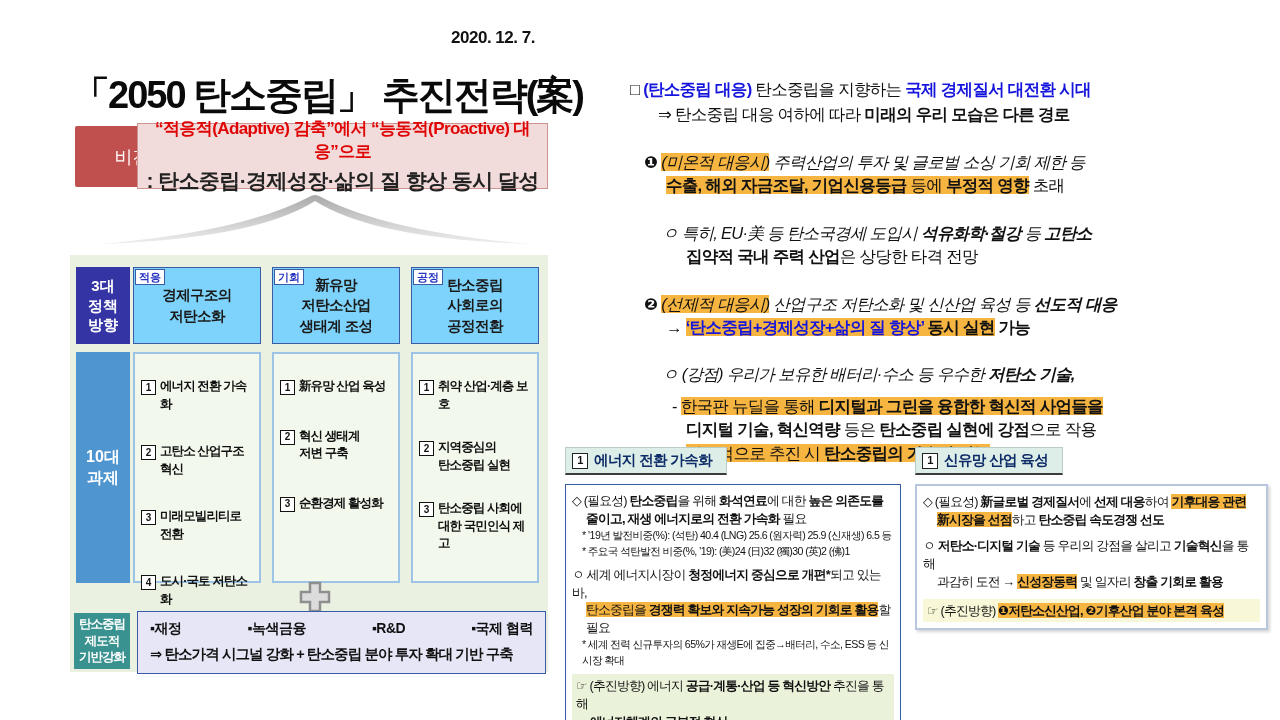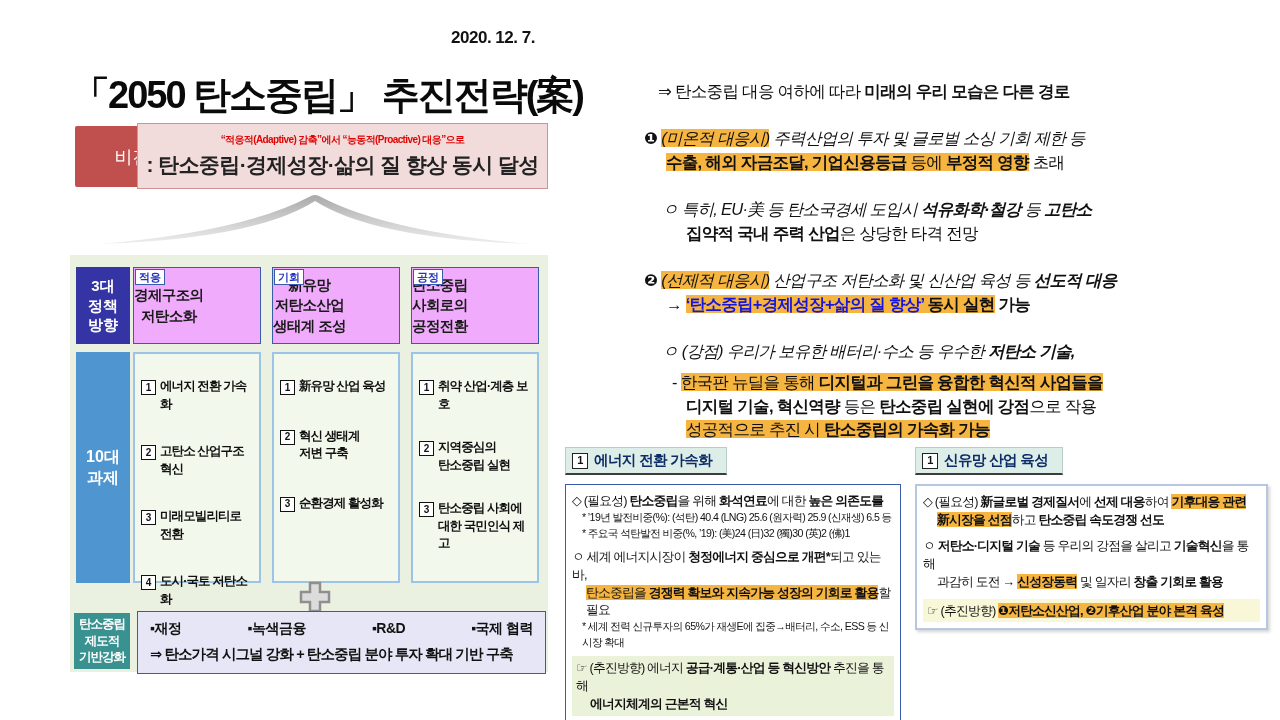--- a/index.html
+++ b/index.html
@@ -10,34 +10,34 @@
 
   
   .date{left:438px;top:28px;width:110px;text-align:center;font-size:17px;font-weight:700;letter-spacing:-0.5px;}
   .title{left:72px;top:42px;width:520px;font-size:38px;font-weight:800;letter-spacing:-2px;color:#0a0a0a;margin-top:28px;}
 
   
   .vlabel{left:75px;top:126px;width:53px;height:61px;background:#c0504d;color:#fff;
           display:flex;align-items:center;justify-content:center;font-size:18px;font-weight:400;border-radius:2px;padding-left:31px;}
   .vbox{left:137px;top:123px;width:409px;height:64px;background:#f2dcdb;border:1px solid #cf9492;
         display:flex;flex-direction:column;justify-content:center;text-align:center;}
-  .vline1{font-size:10px;font-weight:700;color:#e00505;letter-spacing:-0.6px;}
+  .vline1{font-size:17px;font-weight:700;color:#e00505;letter-spacing:-0.6px;}
   .vline2{font-size:21px;font-weight:700;color:#222;letter-spacing:-0.6px;margin-top:4px;}
 
   .chevron{left:100px;top:192px;}
   .badge31{left:243px;top:240px;width:148px;height:27px;background:#1f4e79;border:2px solid #dfe7ee;border-radius:5px;
            display:flex;align-items:center;justify-content:center;color:#fff;font-size:15px;font-weight:700;z-index:3;letter-spacing:-0.5px;}
 
   
   .container{left:70px;top:255px;width:478px;height:417px;background:#eaf1e0;z-index:1;}
 
   .plabel{left:76px;top:267px;width:54px;height:77px;background:#3434a4;color:#fff;z-index:2;
           display:flex;align-items:center;justify-content:center;text-align:center;font-size:15px;font-weight:700;line-height:1.3;}
-  .pbox{top:267px;width:128px;height:77px;background:#f0abfc;border:1.5px solid #3a5ba8;z-index:2;
-        display:flex;align-items:center;justify-content:flex-start;text-align:center;box-sizing:border-box;}
+  .pbox{top:267px;width:128px;height:77px;background:#7dd3fc;border:1.5px solid #3a5ba8;z-index:2;
+        display:flex;align-items:center;justify-content:center;text-align:center;box-sizing:border-box;}
   .pbox .tag{position:absolute;top:1px;left:1px;background:#fff;border:1.5px solid #3a5ba8;color:#2633c0;
              font-size:11px;font-weight:700;padding:0 3px;line-height:14px;}
   .ptitle{font-size:14.5px;font-weight:700;color:#1a1a1a;letter-spacing:-0.6px;line-height:1.42;}
 
   .tlabel{left:76px;top:352px;width:54px;height:231px;background:#4f95d0;color:#fff;z-index:2;
           display:flex;align-items:center;justify-content:center;text-align:center;font-size:16px;font-weight:700;line-height:1.3;}
   .tbox{top:352px;width:128px;height:231px;background:#f3f8ec;border:2px solid #9dc3e6;z-index:2;
         box-sizing:border-box;display:flex;flex-direction:column;padding:24px 4px 0 6px;}
   .gap1{gap:30px;} .gap2{gap:32px;} .gap3{gap:26px;}
   .task{display:flex;align-items:flex-start;}
@@ -195,20 +195,23 @@
       <span>▪재정</span>
       <span>▪녹색금융</span>
       <span>▪R&amp;D</span>
       <span>▪국제 협력</span>
     </div>
     <div class="frow2">⇒ 탄소가격 시그널 강화 + 탄소중립 분야 투자 확대 기반 구축</div>
   </div>
 
   <div class="abs rcol">
 
+    <div class="line">
+      <span class="b">□ </span><span class="blue b">(탄소중립 대응) </span><span>탄소중립을 지향하는 </span><span class="blue b">국제 경제질서 대전환 시대</span>
+    </div>
     <div class="line pl28 mt2">
       <span>⇒ </span><span>탄소중립 대응 여하에 따라 </span><span class="b">미래의 우리 모습은 다른 경로</span>
     </div>
 
     <div class="line pl14 mt14">
       <span class="b">❶ </span><span class="hl">(미온적 대응시)</span><span> 주력산업의 투자 및 글로벌 소싱 기회 제한 등</span>
     </div>
     <div class="line pl36">
       <span class="hl b">수출, 해외 자금조달, 기업신용등급</span><span class="hl"> 등에 </span><span class="hl b">부정적 영향</span><span> 초래</span>
     </div>
@@ -243,20 +246,23 @@
   </div>
 
   <div class="abs panel energy-panel">
     <div class="panel-header">
       <span class="hnum">1</span>
       <span>에너지 전환 가속화</span>
     </div>
     <div class="pbody pbody-energy">
       <div>
         <span>◇ (필요성) </span><span class="b">탄소중립</span><span>을 위해 </span><span class="b">화석연료</span><span>에 대한 </span><span class="b">높은 의존도를</span>
+      </div>
+      <div class="pl14">
+        <span class="b">줄이고, 재생 에너지로의 전환 가속화</span><span> 필요</span>
       </div>
       <div class="fn">* ’19년 발전비중(%): (석탄) 40.4 (LNG) 25.6 (원자력) 25.9 (신재생) 6.5 등</div>
       <div class="fn">* 주요국 석탄발전 비중(%, ’19): (美)24 (日)32 (獨)30 (英)2 (佛)1</div>
       <div class="mt6">
         <span>ㅇ 세계 에너지시장이 </span><span class="b">청정에너지 중심으로 개편*</span><span>되고 있는 바,</span>
       </div>
       <div class="pl14">
         <span class="hl">탄소중립을 </span><span class="hl b">경쟁력 확보와 지속가능 성장의 기회로 활용</span><span>할 필요</span>
       </div>
       <div class="fn">* 세계 전력 신규투자의 65%가 재생E에 집중→배터리, 수소, ESS 등 신시장 확대</div>

